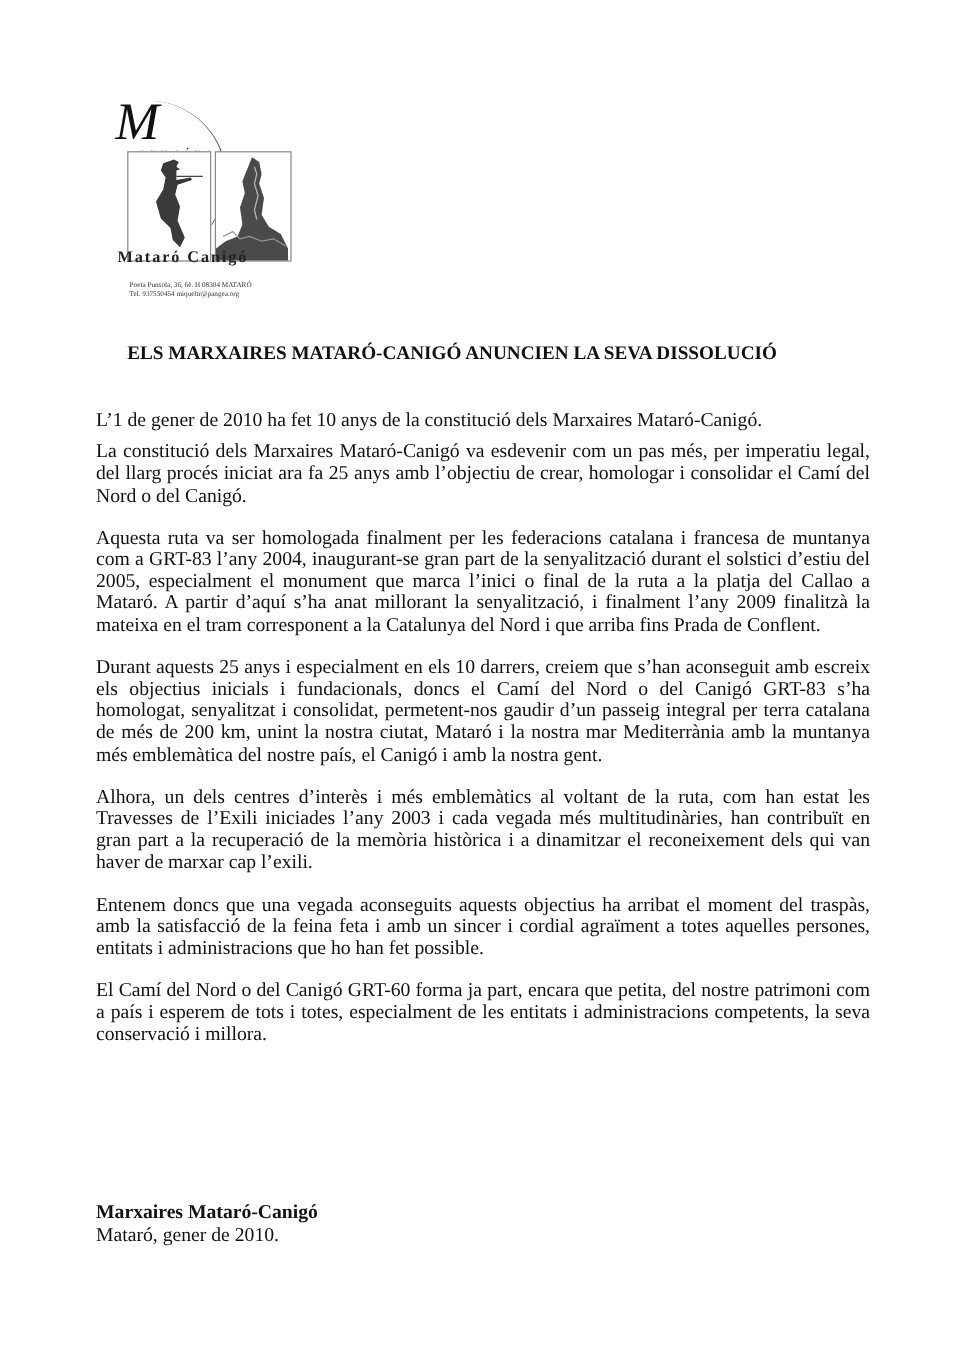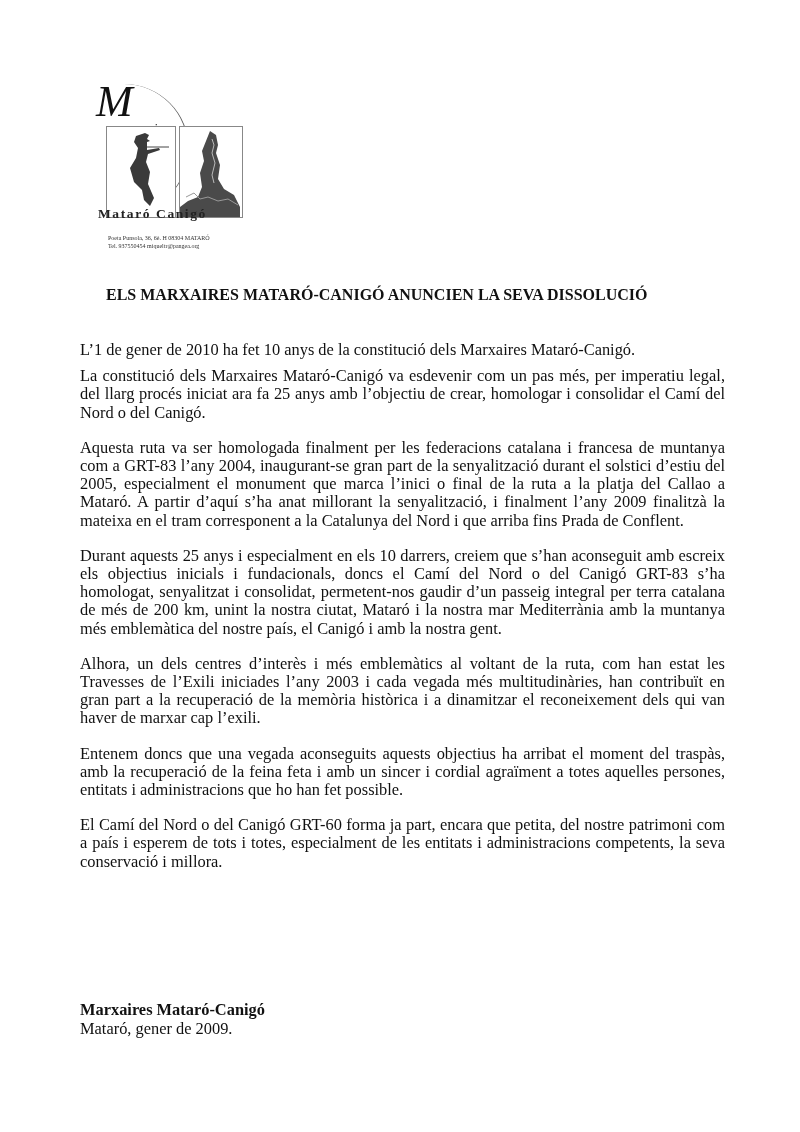--- a/index.html
+++ b/index.html
@@ -182,22 +182,22 @@
   </div>
 
   <div class="heading">ELS MARXAIRES MATARÓ-CANIGÓ ANUNCIEN LA SEVA DISSOLUCIÓ</div>
 
   <div class="body">
     <p class="first">L’1 de gener de 2010 ha fet 10 anys de la constitució dels Marxaires Mataró-Canigó.</p>
     <p>La constitució dels Marxaires Mataró-Canigó va esdevenir com un pas més, per imperatiu legal, del llarg procés iniciat ara fa 25 anys amb l’objectiu de crear, homologar i consolidar el Camí del Nord o del Canigó.</p>
     <p>Aquesta ruta va ser homologada finalment per les federacions catalana i francesa de muntanya com a GRT-83 l’any 2004, inaugurant-se gran part de la senyalització durant el solstici d’estiu del 2005, especialment el monument que marca l’inici o final de la ruta a la platja del Callao a Mataró. A partir d’aquí s’ha anat millorant la senyalització, i finalment l’any 2009 finalitzà la mateixa en el tram corresponent a la Catalunya del Nord i que arriba fins Prada de Conflent.</p>
     <p>Durant aquests 25 anys i especialment en els 10 darrers, creiem que s’han aconseguit amb escreix els objectius inicials i fundacionals, doncs el Camí del Nord o del Canigó GRT-83 s’ha homologat, senyalitzat i consolidat, permetent-nos gaudir d’un passeig integral per terra catalana de més de 200 km, unint la nostra ciutat, Mataró i la nostra mar Mediterrània amb la muntanya més emblemàtica del nostre país, el Canigó i amb la nostra gent.</p>
     <p>Alhora, un dels centres d’interès i més emblemàtics al voltant de la ruta, com han estat les Travesses de l’Exili iniciades l’any 2003 i cada vegada més multitudinàries, han contribuït en gran part a la recuperació de la memòria històrica i a dinamitzar el reconeixement dels qui van haver de marxar cap l’exili.</p>
-    <p>Entenem doncs que una vegada aconseguits aquests objectius ha arribat el moment del traspàs, amb la recuperació de la feina feta i amb un sincer i cordial agraïment a totes aquelles persones, entitats i administracions que ho han fet possible.</p>
+    <p>Entenem doncs que una vegada aconseguits aquests objectius ha arribat el moment del traspàs, amb la satisfacció de la feina feta i amb un sincer i cordial agraïment a totes aquelles persones, entitats i administracions que ho han fet possible.</p>
     <p>El Camí del Nord o del Canigó GRT-60 forma ja part, encara que petita, del nostre patrimoni com a país i esperem de tots i totes, especialment de les entitats i administracions competents, la seva conservació i millora.</p>
   </div>
 
   <div class="signature">
     <span class="org">Marxaires Mataró-Canigó</span>
-    <span class="place">Mataró, gener de 2009.</span>
+    <span class="place">Mataró, gener de 2010.</span>
   </div>
 
 </div>
 
 </body></html>

